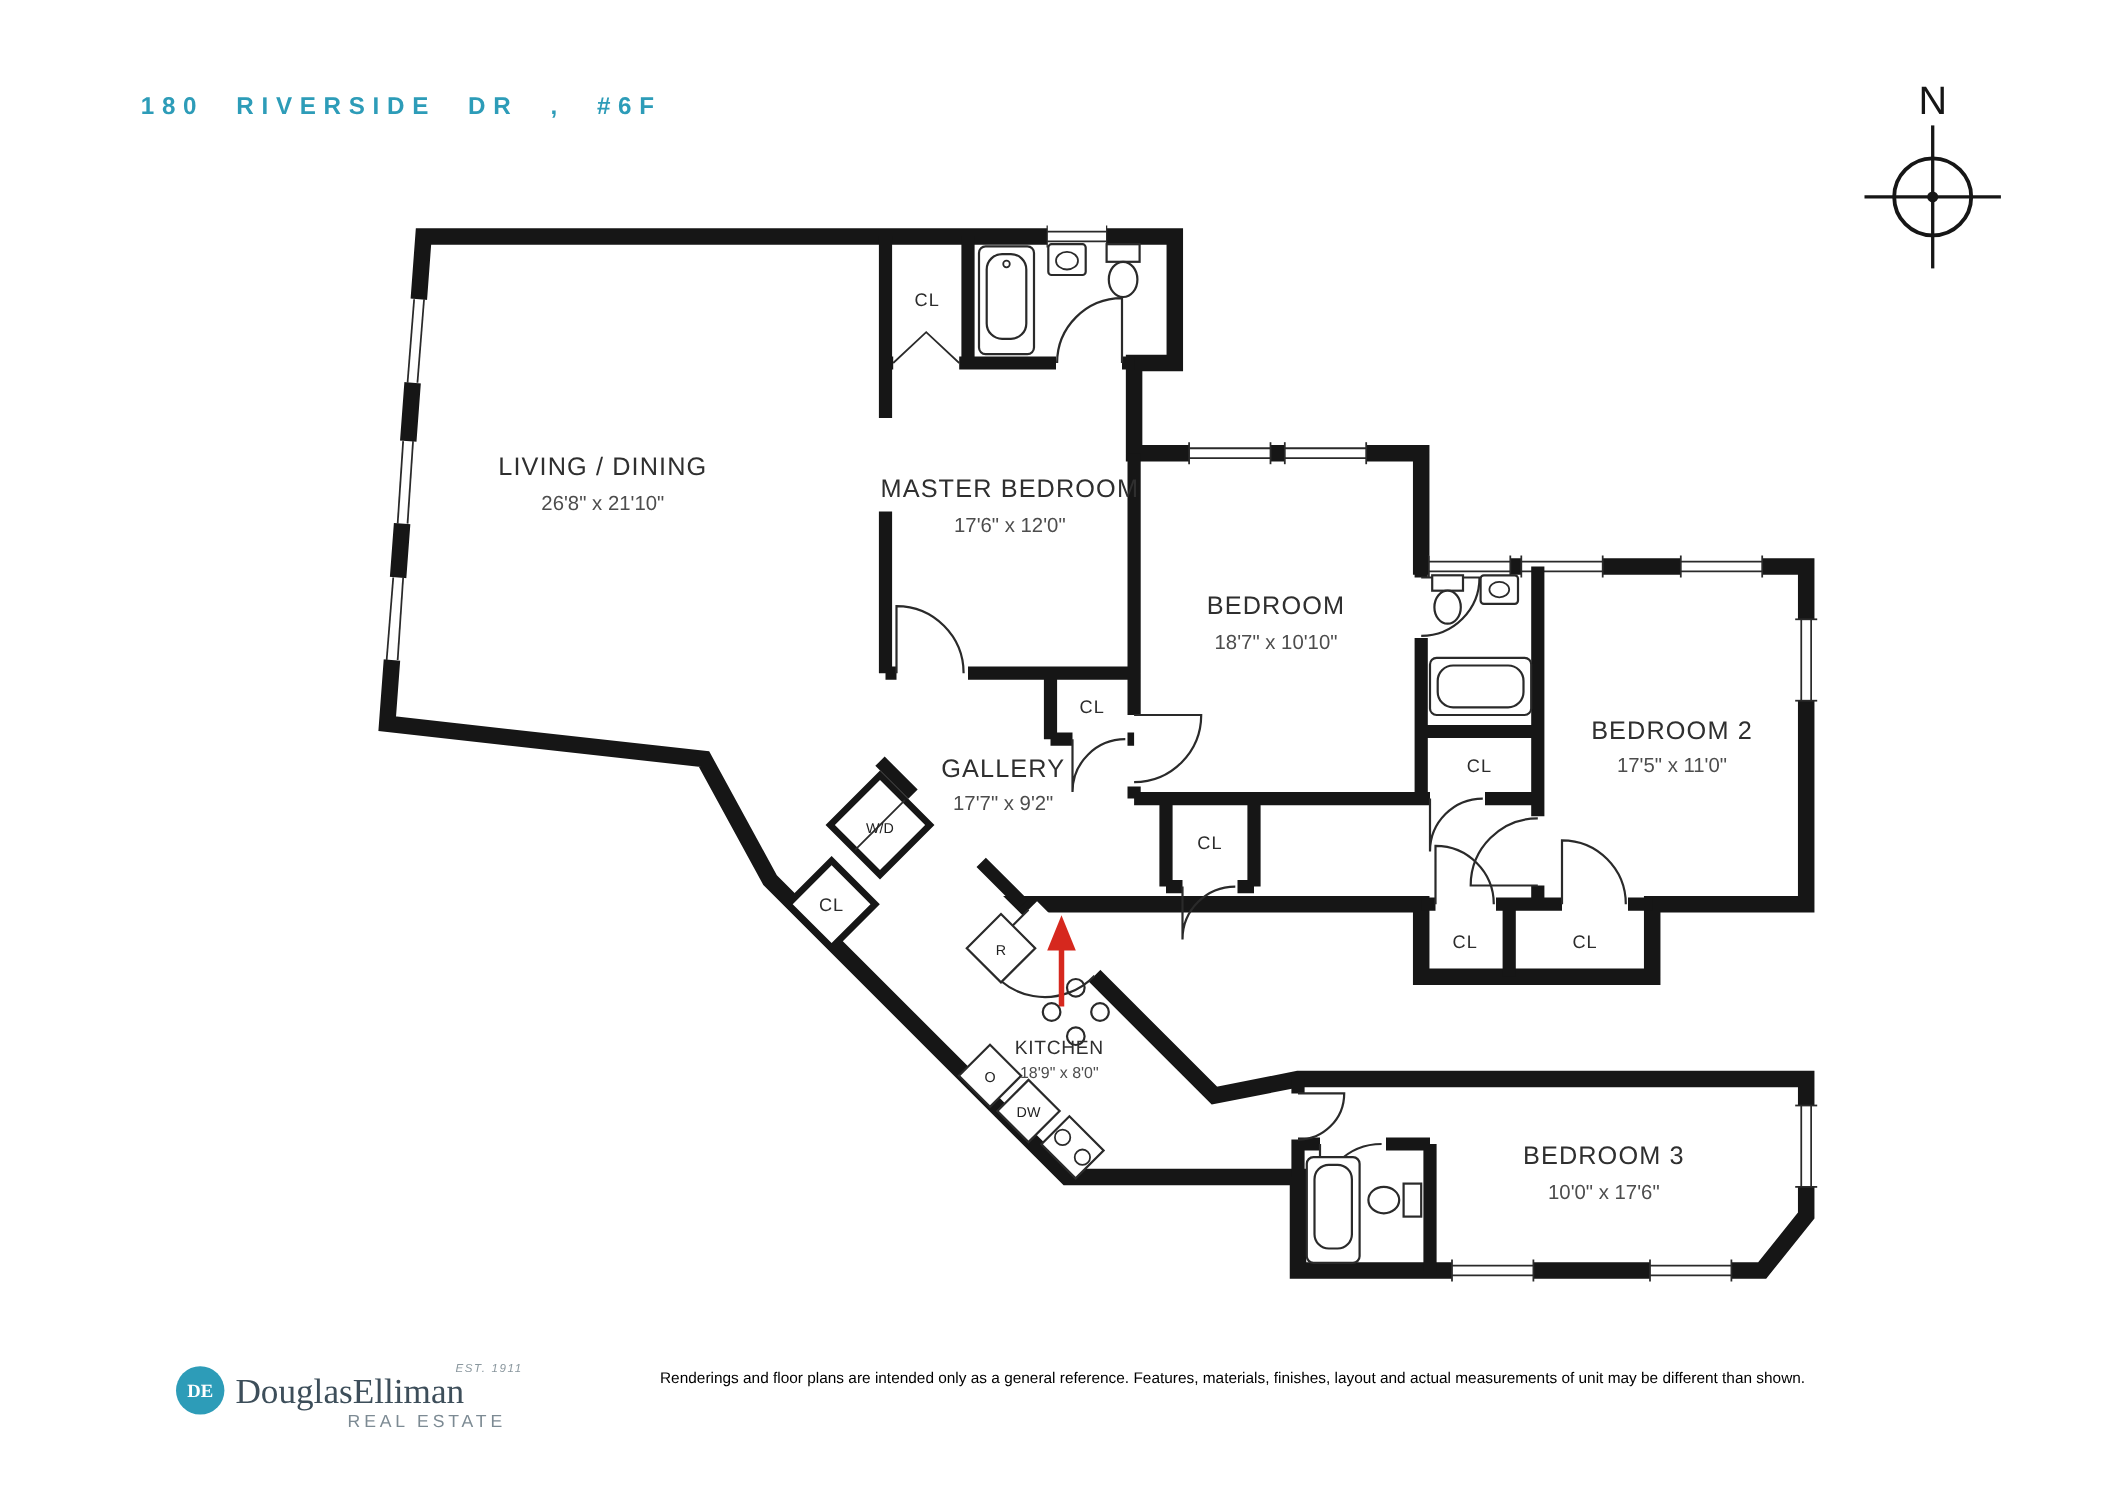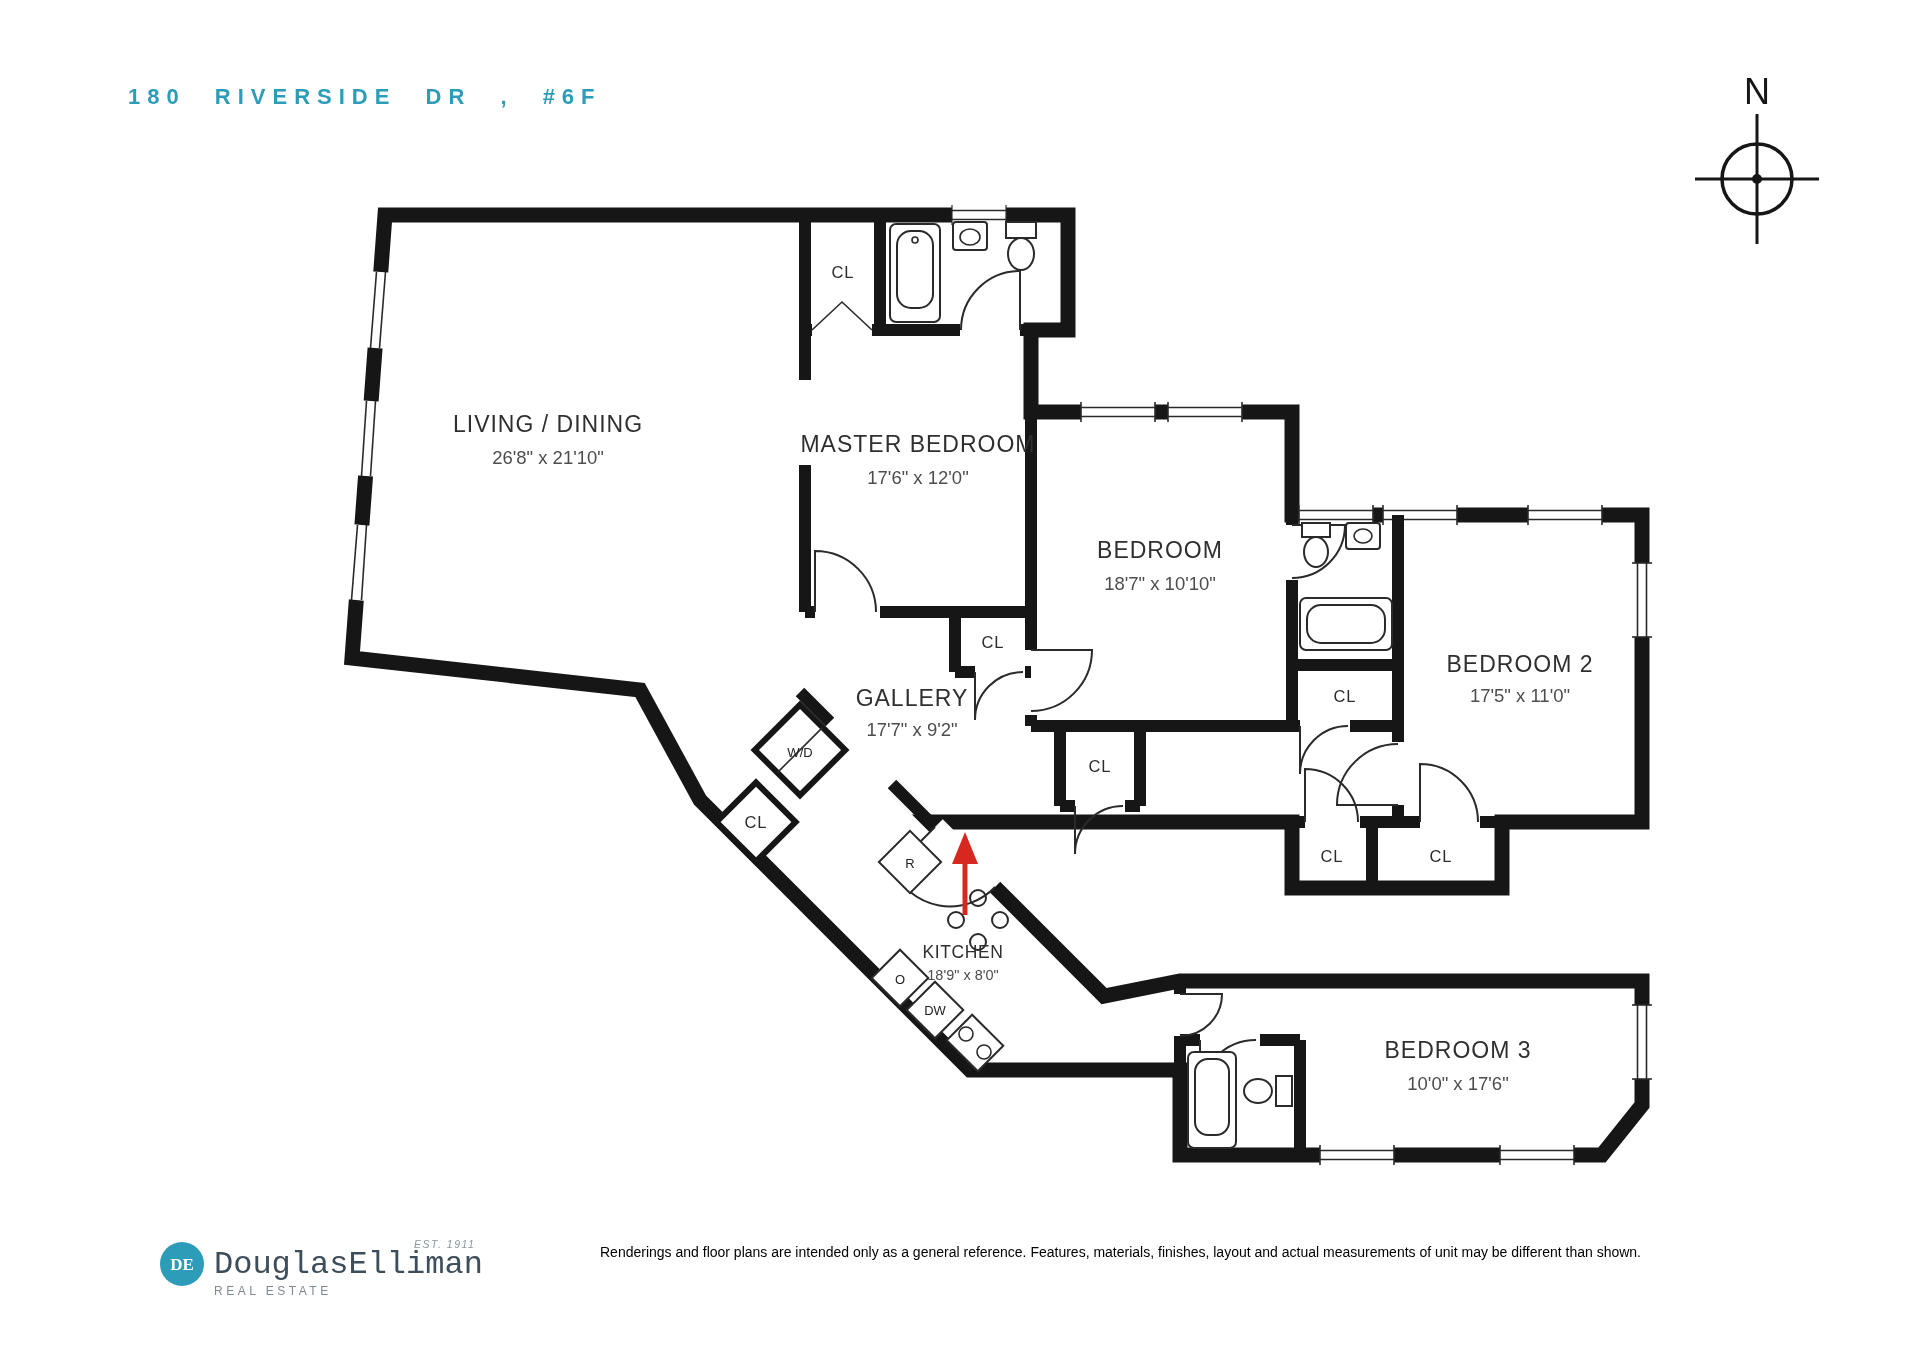--- a/index.html
+++ b/index.html
@@ -12,25 +12,25 @@
   .room-dims{font-size:18.5px;fill:#4d4d4d;}
   .room-name-sm{font-size:17.5px;fill:#2f2f2f;letter-spacing:.6px;}
   .room-dims-sm{font-size:14.5px;fill:#4d4d4d;}
   .cl-label{font-size:16.5px;fill:#2c2c2c;letter-spacing:1px;}
   .appl-label{font-size:13px;fill:#222;}
   .wall{stroke:#161616;fill:none;}
   .fix{stroke:#2a2a2a;stroke-width:2;fill:#ffffff;}
   .door{stroke:#2a2a2a;stroke-width:2;fill:none;}
   .thin{stroke:#2a2a2a;stroke-width:1.6;fill:none;}
   #footer-brand{position:absolute;left:158px;top:1238px;width:320px;height:70px;}
-  #brand-name{position:absolute;left:56px;top:8px;font-family:Liberation Mono, monospace;
+  #brand-name{position:absolute;left:56px;top:8px;font-family:Liberation Serif, serif;
               font-size:32px;color:#3d4e5a;}
   #brand-est{position:absolute;left:256px;top:0px;font-size:10.5px;letter-spacing:1.5px;color:#8a979e;font-style:italic;}
-  #brand-division{position:absolute;left:56px;top:46px;width:246px;
-              font-size:12px;letter-spacing:3.5px;color:#7c8a93;}
+  #brand-division{position:absolute;left:56px;top:46px;width:246px;text-align:right;
+              font-size:16px;letter-spacing:3.5px;color:#7c8a93;}
   #disclaimer{position:absolute;left:600px;top:1240px;width:1260px;font-size:14px;
               line-height:1.78;color:#000000;}
 </style>
 </head>
 <body>
 
 <div id="canvas">
 
   <div id="plan-title">180 RIVERSIDE DR , #6F</div>
 

